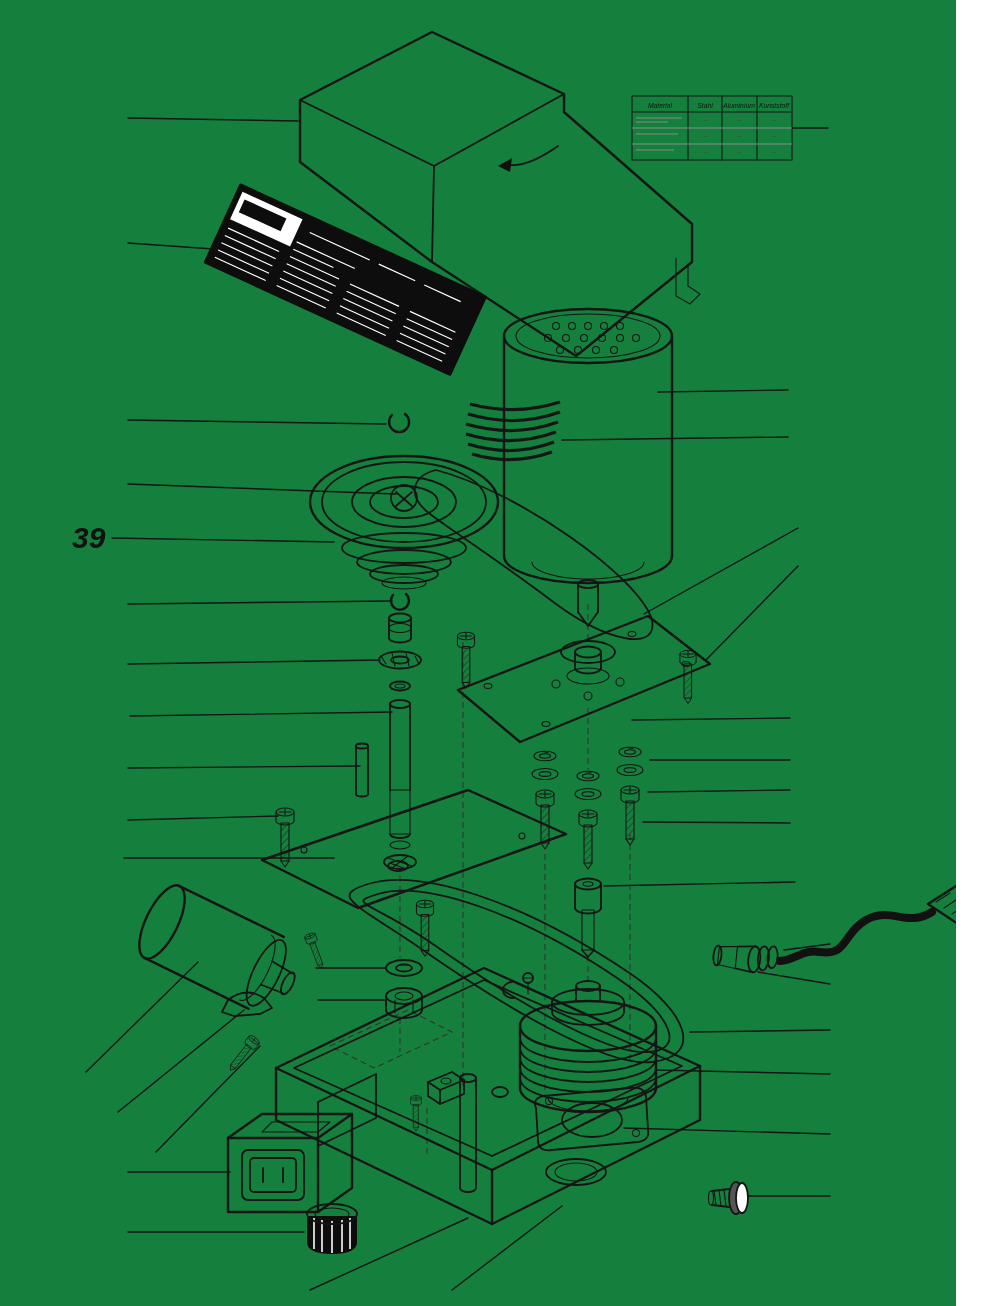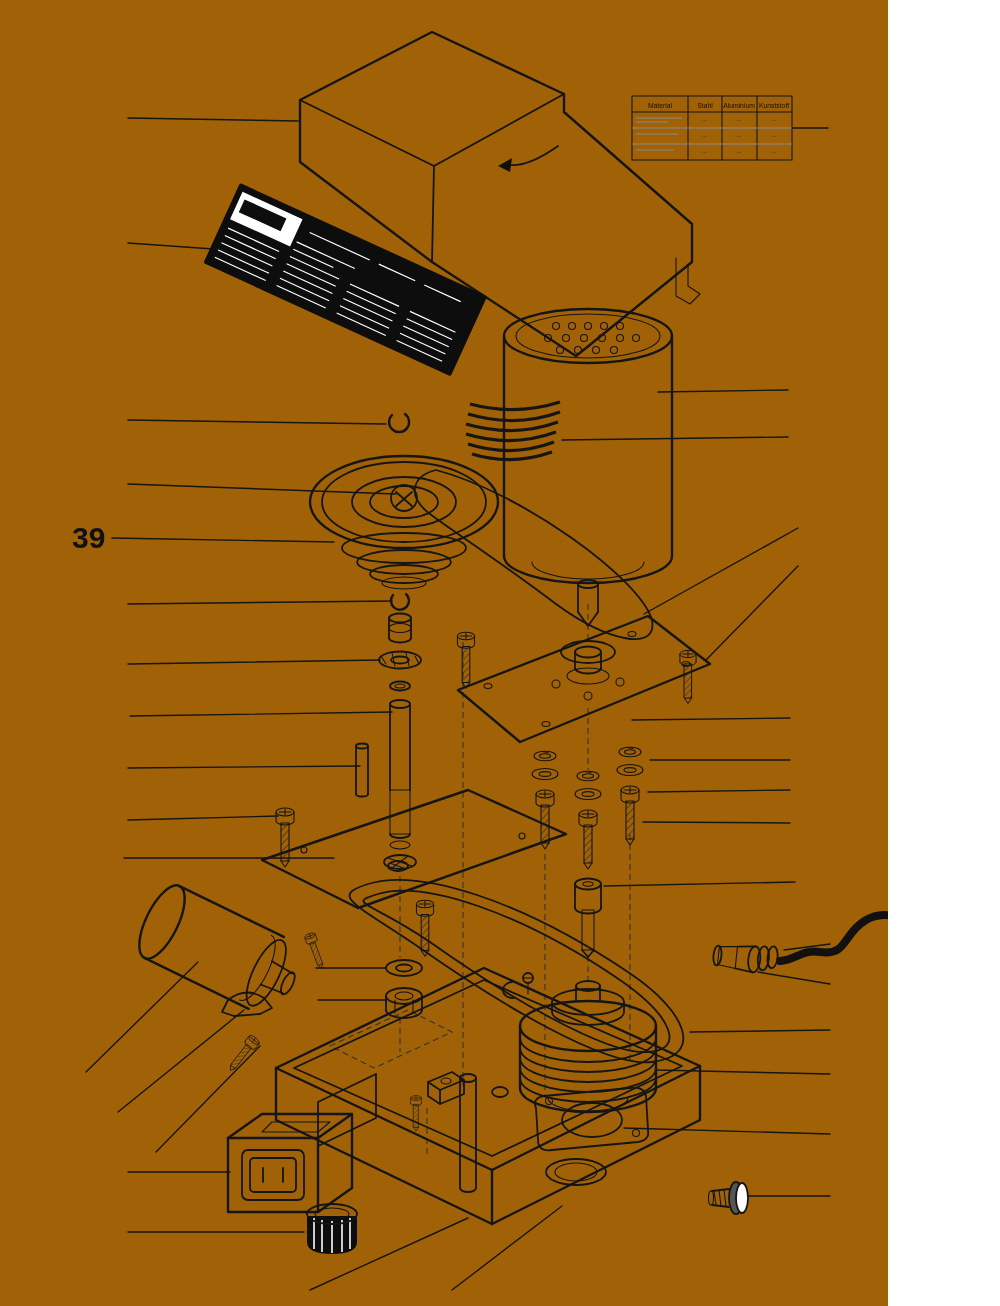--- a/index.html
+++ b/index.html
@@ -1,16 +1,16 @@
 <!DOCTYPE html>
 <html><head>
 <meta charset="utf-8">
 <style>
   html,body{margin:0;padding:0;background:#ffffff;}
-  .stage{position:relative;width:888px;height:1306px;background:#a16207;overflow:hidden;}
+  .stage{position:relative;width:956px;height:1306px;background:#15803d;overflow:hidden;font-style:italic;}
   svg{display:block}
   .s{stroke:#151515;fill:none;stroke-width:1.8;stroke-linecap:round;stroke-linejoin:round}
   .s2{stroke-width:2.4}
   .t{stroke-width:1.1}
   .call{stroke:#151515;stroke-width:1.4;fill:none;stroke-linecap:round}
   .dash{stroke:#333;stroke-width:1.1;fill:none;stroke-dasharray:6 4}
   .wl{stroke:#ffffff;stroke-width:1.2;fill:none}
   .gl{stroke:#8a8a8a;stroke-width:1;fill:none}
   .fin{stroke:#151515;stroke-width:3.2;fill:none}
   text{font-family:"Liberation Sans","DejaVu Sans",sans-serif;fill:#111}

